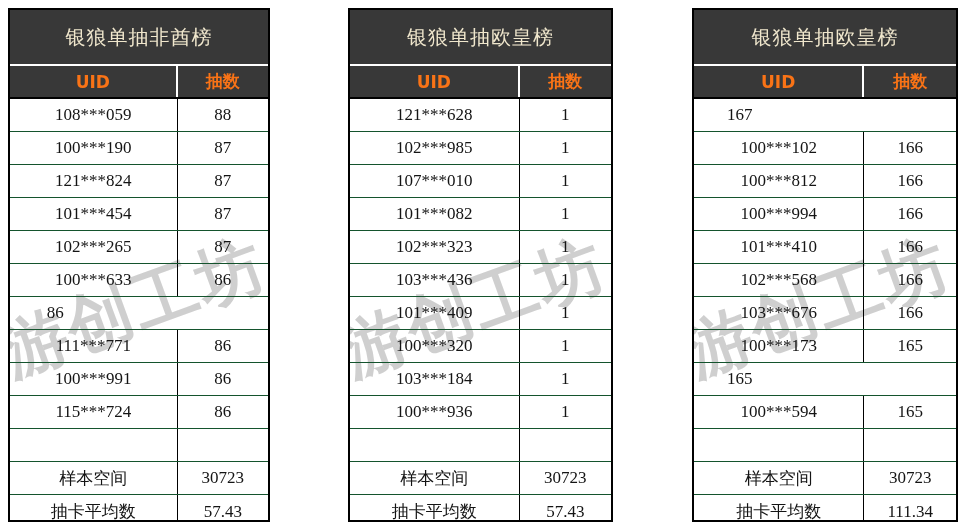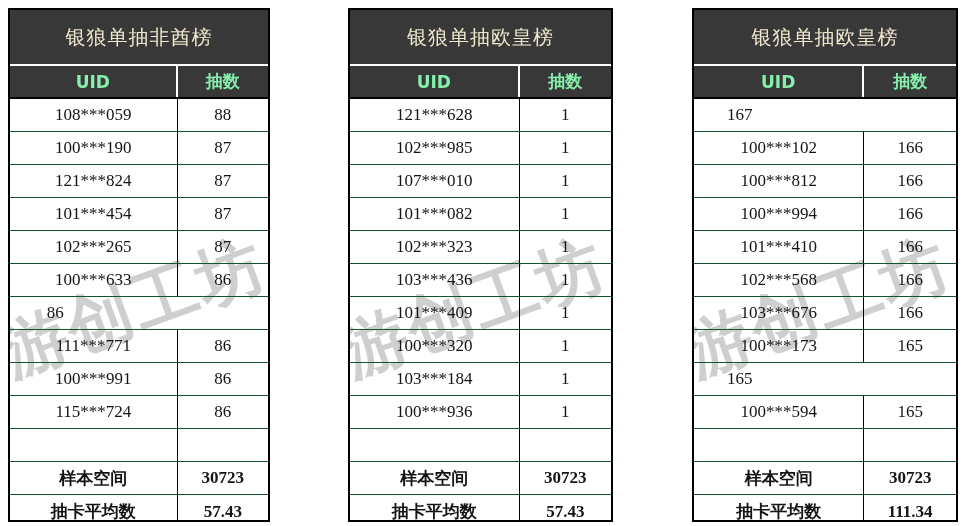--- a/index.html
+++ b/index.html
@@ -36,22 +36,22 @@
     display: flex; height: 33px; border-bottom: 1px solid #14532d;
     background: transparent;
   }
   .row:last-child { border-bottom: none; }
   .c-uid {
     width: 65%; display: flex; align-items: center; justify-content: center;
     border-right: 1px solid #000;
   }
   .c-cnt { width: 35%; display: flex; align-items: center; justify-content: center; }
   .cell { font-size: 17px; color: #141414; }
-  .hdr .cell { font-size: 17px; color: #86efac; }
-  .sum .cell { font-weight: bold; }
+  .hdr .cell { font-size: 17px; color: #f97316; }
+  .sum .cell { font-weight: normal; }
 
   .watermark {
     position: absolute; z-index: 1; left: -6px; top: 300px;
     transform: rotate(-20deg); transform-origin: 0 50%;
     font-size: 66px; font-weight: bold; letter-spacing: 3px;
     color: #8f8f8f; opacity: 0.42; white-space: nowrap;
     font-family: "DejaVu Sans", "Liberation Sans", sans-serif;
     pointer-events: none;
   }
 </style>

